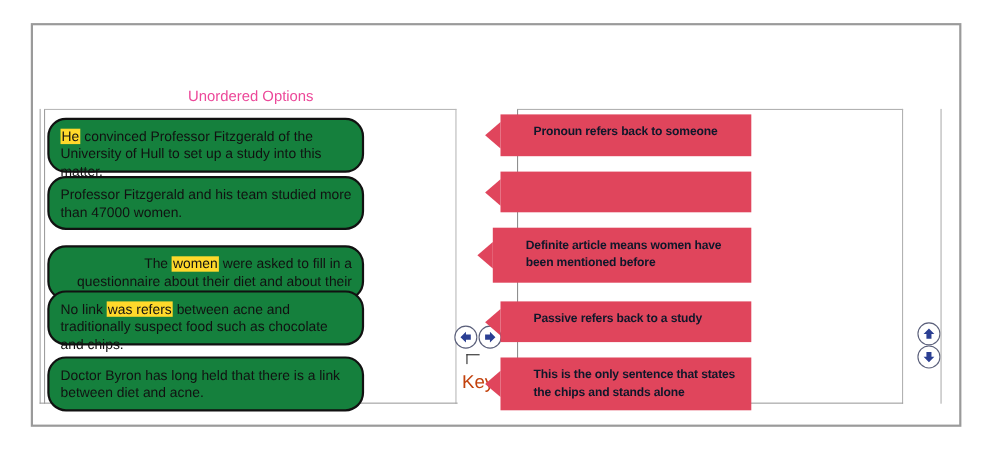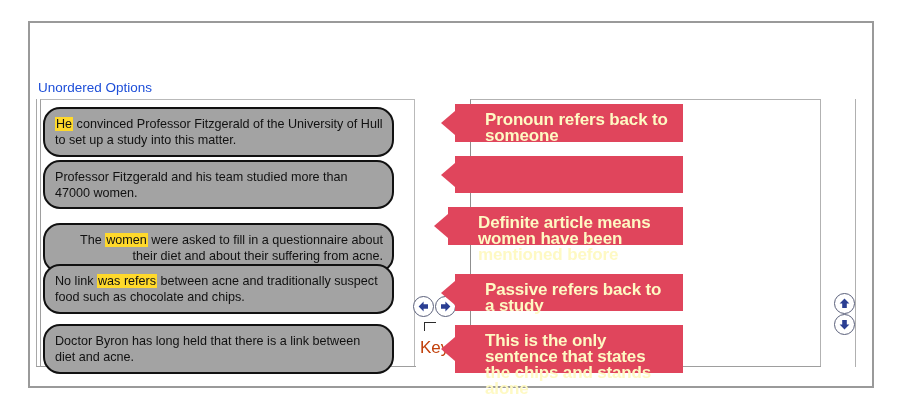--- a/index.html
+++ b/index.html
@@ -17,42 +17,42 @@
 
   
   .instruction{
     position:absolute;left:47px;top:31px;width:812px;
     font-style:italic;font-weight:bold;font-size:12.4px;line-height:17px;
     color:#111111;letter-spacing:-0.1px;
   }
 
   
   .col-header{
-    position:absolute;font-size:13.5px;color:#1d4ed8;
+    position:absolute;font-size:13.5px;color:#ec4899;text-align:center;
   }
   #hdr-left{left:38px;top:80px;width:380px;}
   #hdr-right{left:560px;top:80px;width:260px;}
 
   
   .left-panel{
     position:absolute;left:40px;top:99px;width:375px;height:268px;
     border-left:1px solid #9e9e9e;border-top:1px solid #b9b9b9;
     border-right:1px solid #b9b9b9;border-bottom:none;
     box-sizing:border-box;background:#ffffff;
   }
   .left-panel-edge{
     position:absolute;left:36px;top:99px;width:1px;height:268px;background:#a8a8a8;
   }
   .panel-bottom-left{
     position:absolute;left:36px;top:366px;width:380px;height:1px;background:#9e9e9e;
   }
 
   .optbox{
-    position:absolute;left:43px;width:351px;
-    border:2.4px solid #111111;border-radius:17px;background:#a3a3a3;
+    position:absolute;left:43px;width:288px;
+    border:2.4px solid #111111;border-radius:17px;background:#15803d;
     box-sizing:border-box;padding:7px 9px 6px 10px;
     font-size:12.6px;line-height:16px;color:#111111;
   }
   .optbox .hl{background:#FFD92B;padding:0 1px;}
 
   
   .arrow-btn{
     position:absolute;width:19px;height:19px;border-radius:50%;
     border:1.3px solid #5a5f7a;background:#ffffff;
     display:flex;align-items:center;justify-content:center;
@@ -75,22 +75,22 @@
     border-left:1.6px solid #8f8f8f;border-top:1.4px solid #b2b2b2;
     border-right:1.4px solid #b2b2b2;box-sizing:border-box;background:#ffffff;
   }
   .panel-bottom-right{
     position:absolute;left:470px;top:366px;width:351px;height:1px;background:#9e9e9e;
   }
 
   .callout{
     position:absolute;
     background:#E0455C;
-    color:#fef9c3;
-    font-size:17px;line-height:16px;font-weight:600;
+    color:#0f172a;
+    font-size:11px;line-height:16px;font-weight:600;
     padding:8px 12px 8px 30px;
     box-sizing:border-box;
     letter-spacing:-0.15px;
   }
   .callout b{font-weight:800;}
   .callout .notch{
     position:absolute;left:-14px;top:50%;transform:translateY(-50%);
     width:0;height:0;
     border-top:12px solid transparent;
     border-bottom:12px solid transparent;
@@ -147,21 +147,21 @@
 
   <div class="key-bracket"></div>
   <div class="key-label">Key</div>
 
   <div class="right-panel"></div>
   <div class="panel-bottom-right"></div>
 
   <div id="callouts-host">
       <div class="callout" style="top: 104px; left: 455px; width: 228px; height: 38px; background: rgb(224, 69, 92);"><span class="notch" style="border-right-color: rgb(224, 69, 92);"></span><b>Pronoun</b><span> refers back to someone</span></div>
       <div class="callout" style="top: 156px; left: 455px; width: 228px; height: 37px; background: rgb(224, 69, 92);"><span class="notch" style="border-right-color: rgb(224, 69, 92);"></span></div>
-      <div class="callout" style="top: 207px; left: 448px; width: 235px; height: 38px; background: rgb(224, 69, 92);"><span class="notch" style="border-right-color: rgb(224, 69, 92);"></span><b>Definite article</b><span> means women have been mentioned before</span></div>
+      <div class="callout" style="top: 207px; left: 448px; width: 235px; height: 50px; background: rgb(224, 69, 92);"><span class="notch" style="border-right-color: rgb(224, 69, 92);"></span><b>Definite article</b><span> means women have been mentioned before</span></div>
       <div class="callout" style="top: 274px; left: 455px; width: 228px; height: 37px; background: rgb(224, 69, 92);"><span class="notch" style="border-right-color: rgb(224, 69, 92);"></span><b>Passive</b><span> refers back to a study</span></div>
       <div class="callout" style="top: 325px; left: 455px; width: 228px; height: 48px; background: rgb(224, 69, 92);"><span class="notch" style="border-right-color: rgb(224, 69, 92);"></span><span>This is the only sentence that states the </span><b>chips</b><span> and stands alone</span></div>
     </div>
 
   <div class="arrow-btn" id="btn-up">
     <span>
       <svg width="13" height="13" viewBox="0 0 13 13" aria-hidden="true">
         <path d="M4.2 11 V6.6 H1.6 L6.5 1.6 L11.4 6.6 H8.8 V11 Z" fill="#2B3F93"></path>
       </svg>
     </span>

